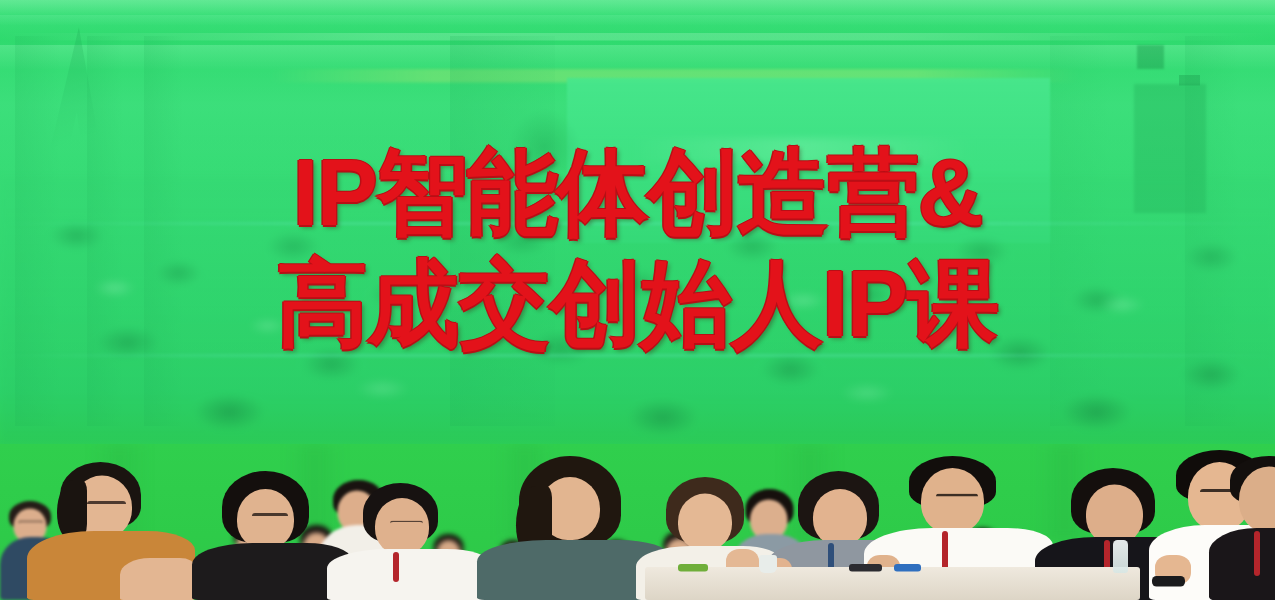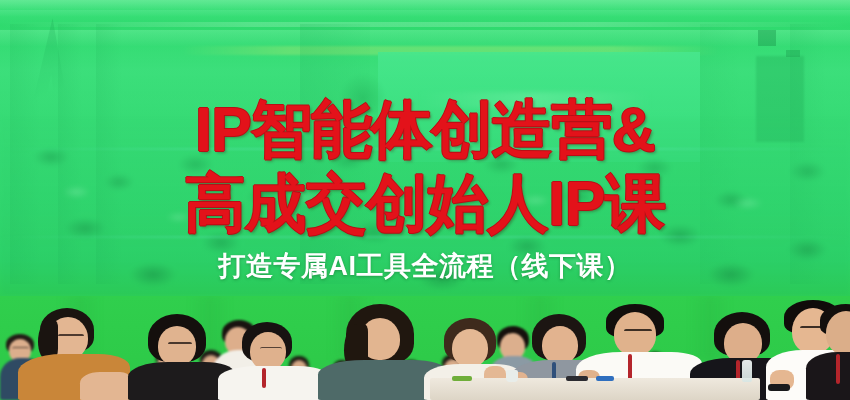--- a/index.html
+++ b/index.html
@@ -464,16 +464,15 @@
     <div class="bottle" style="left:742px;"></div>
     <div class="cup" style="left:506px;"></div>
     <div class="marker" style="left:566px;width:22px;background:#2b2b30;"></div>
     <div class="marker" style="left:596px;width:18px;background:#2f6fbf;"></div>
     <div class="marker" style="left:452px;width:20px;background:#6fae3a;"></div>
   </div>
 
   <div class="text-block">
     <span class="title-line title-line--1">IP智能体创造营&amp;</span>
     <span class="title-line title-line--2">高成交创始人IP课</span>
-    <span class="subtitle">打造专属AI工具全流程（线下课）</span>
   </div>
 
 </div>
 
 </body></html>

